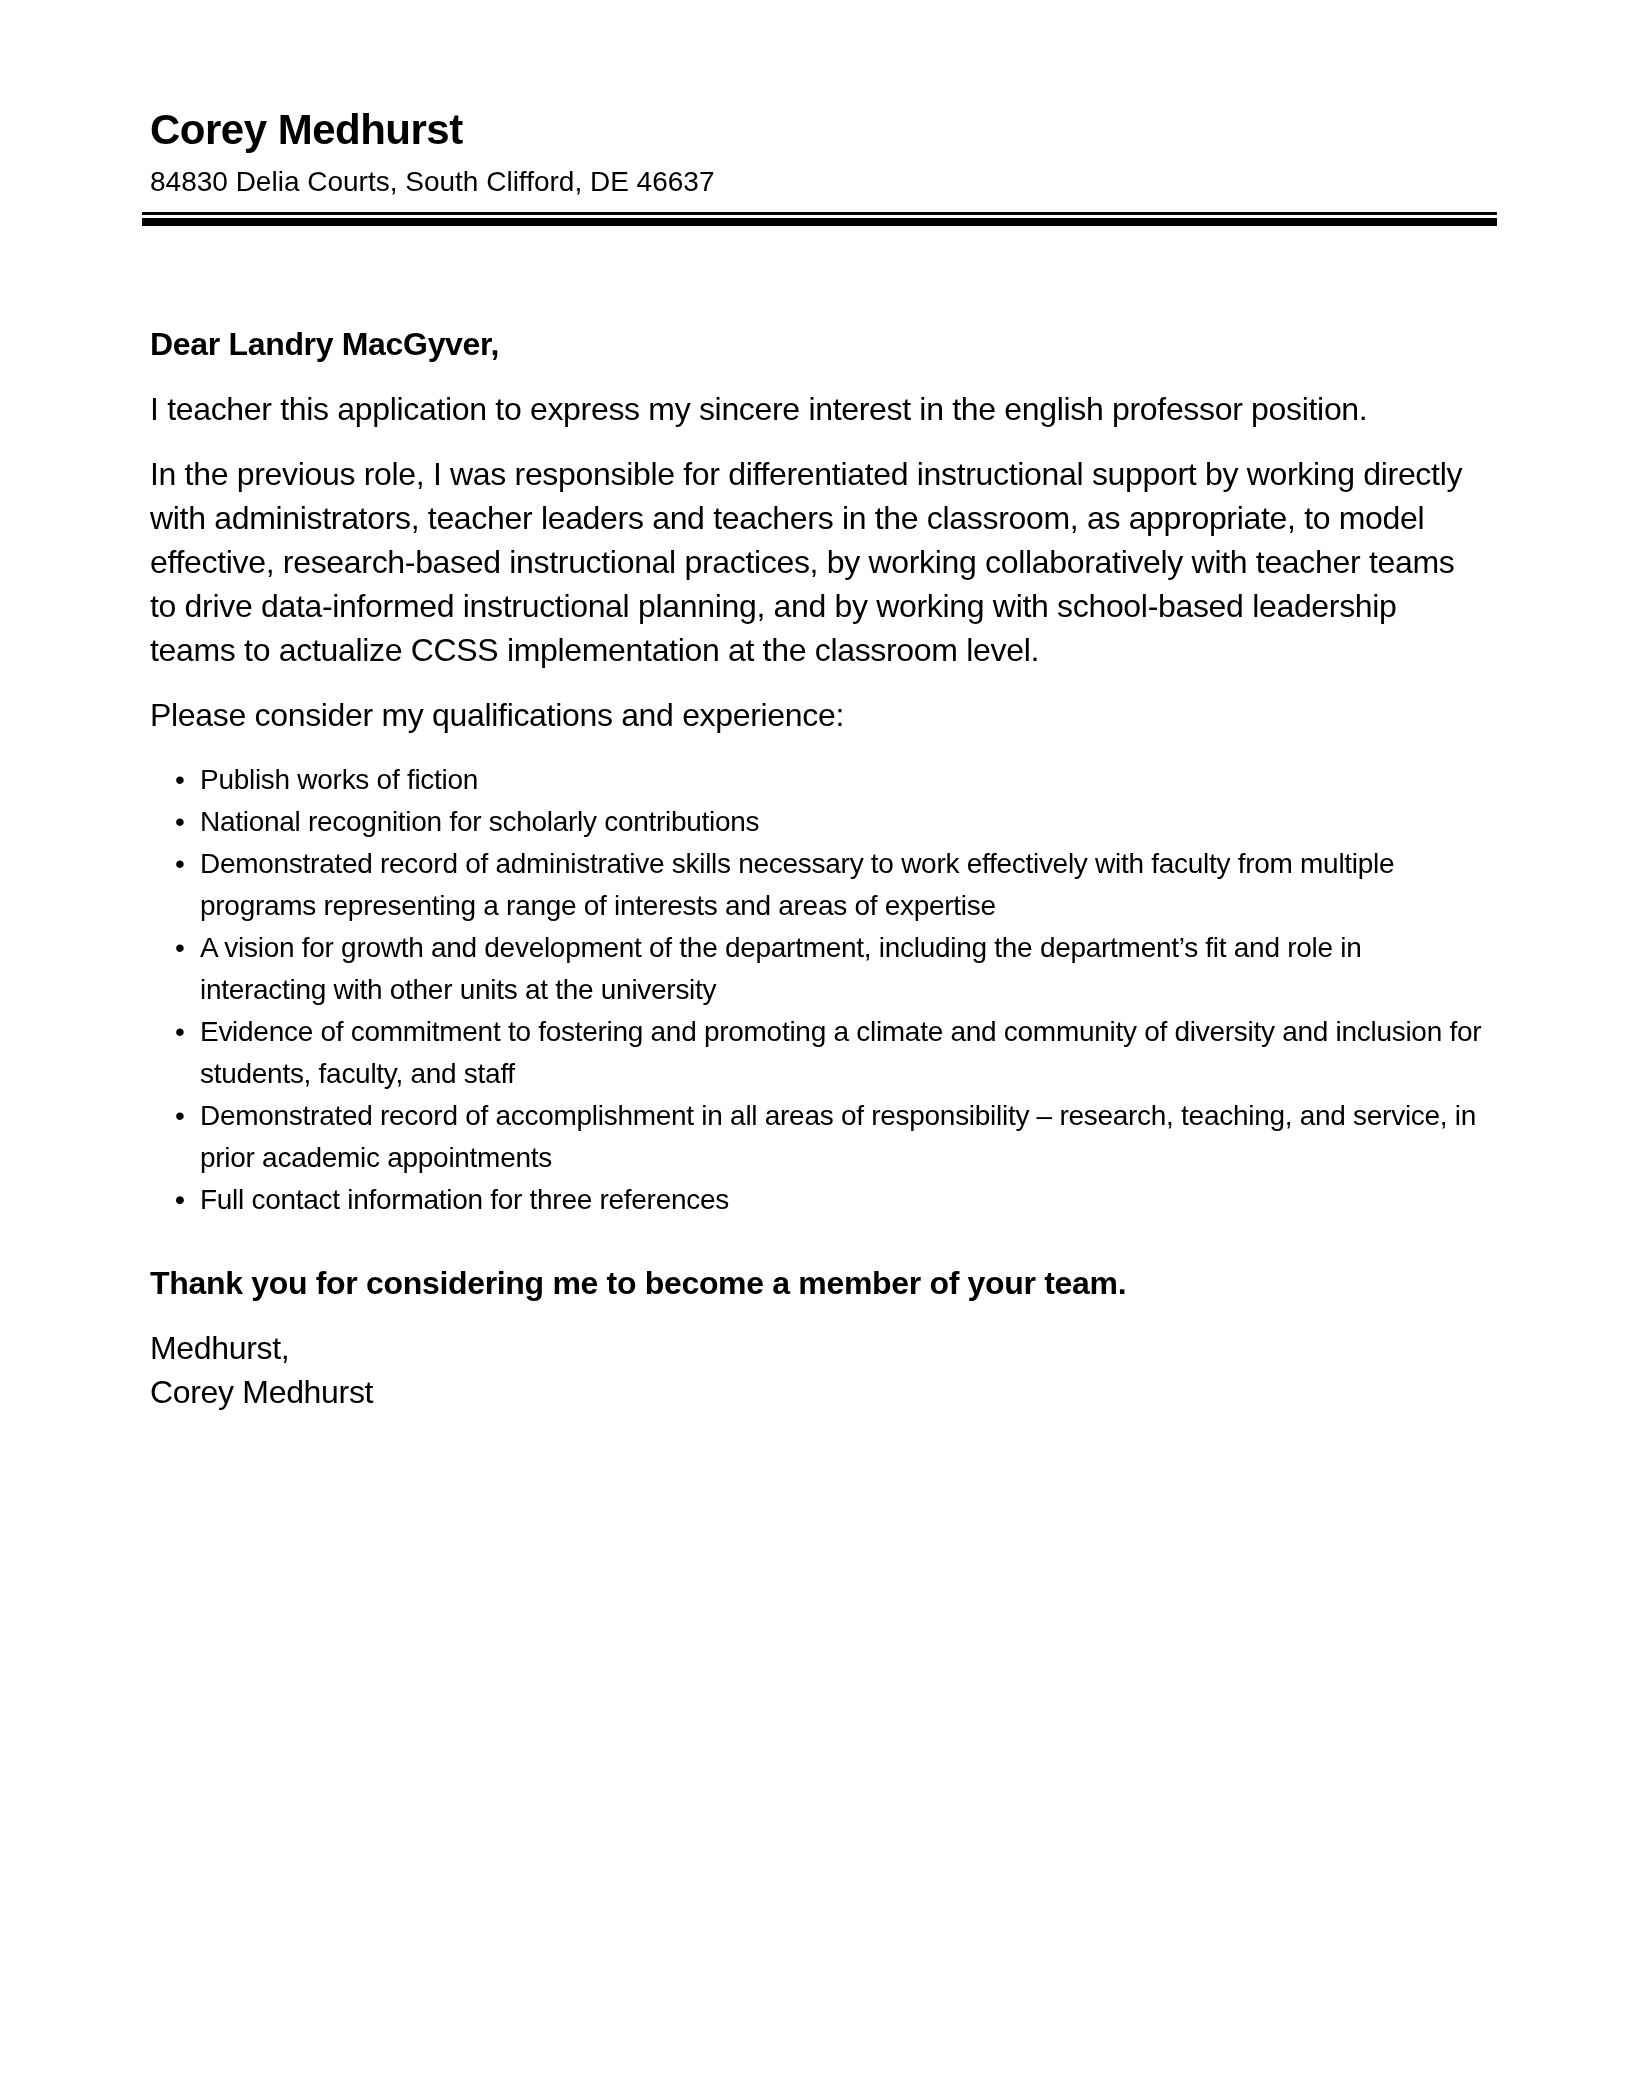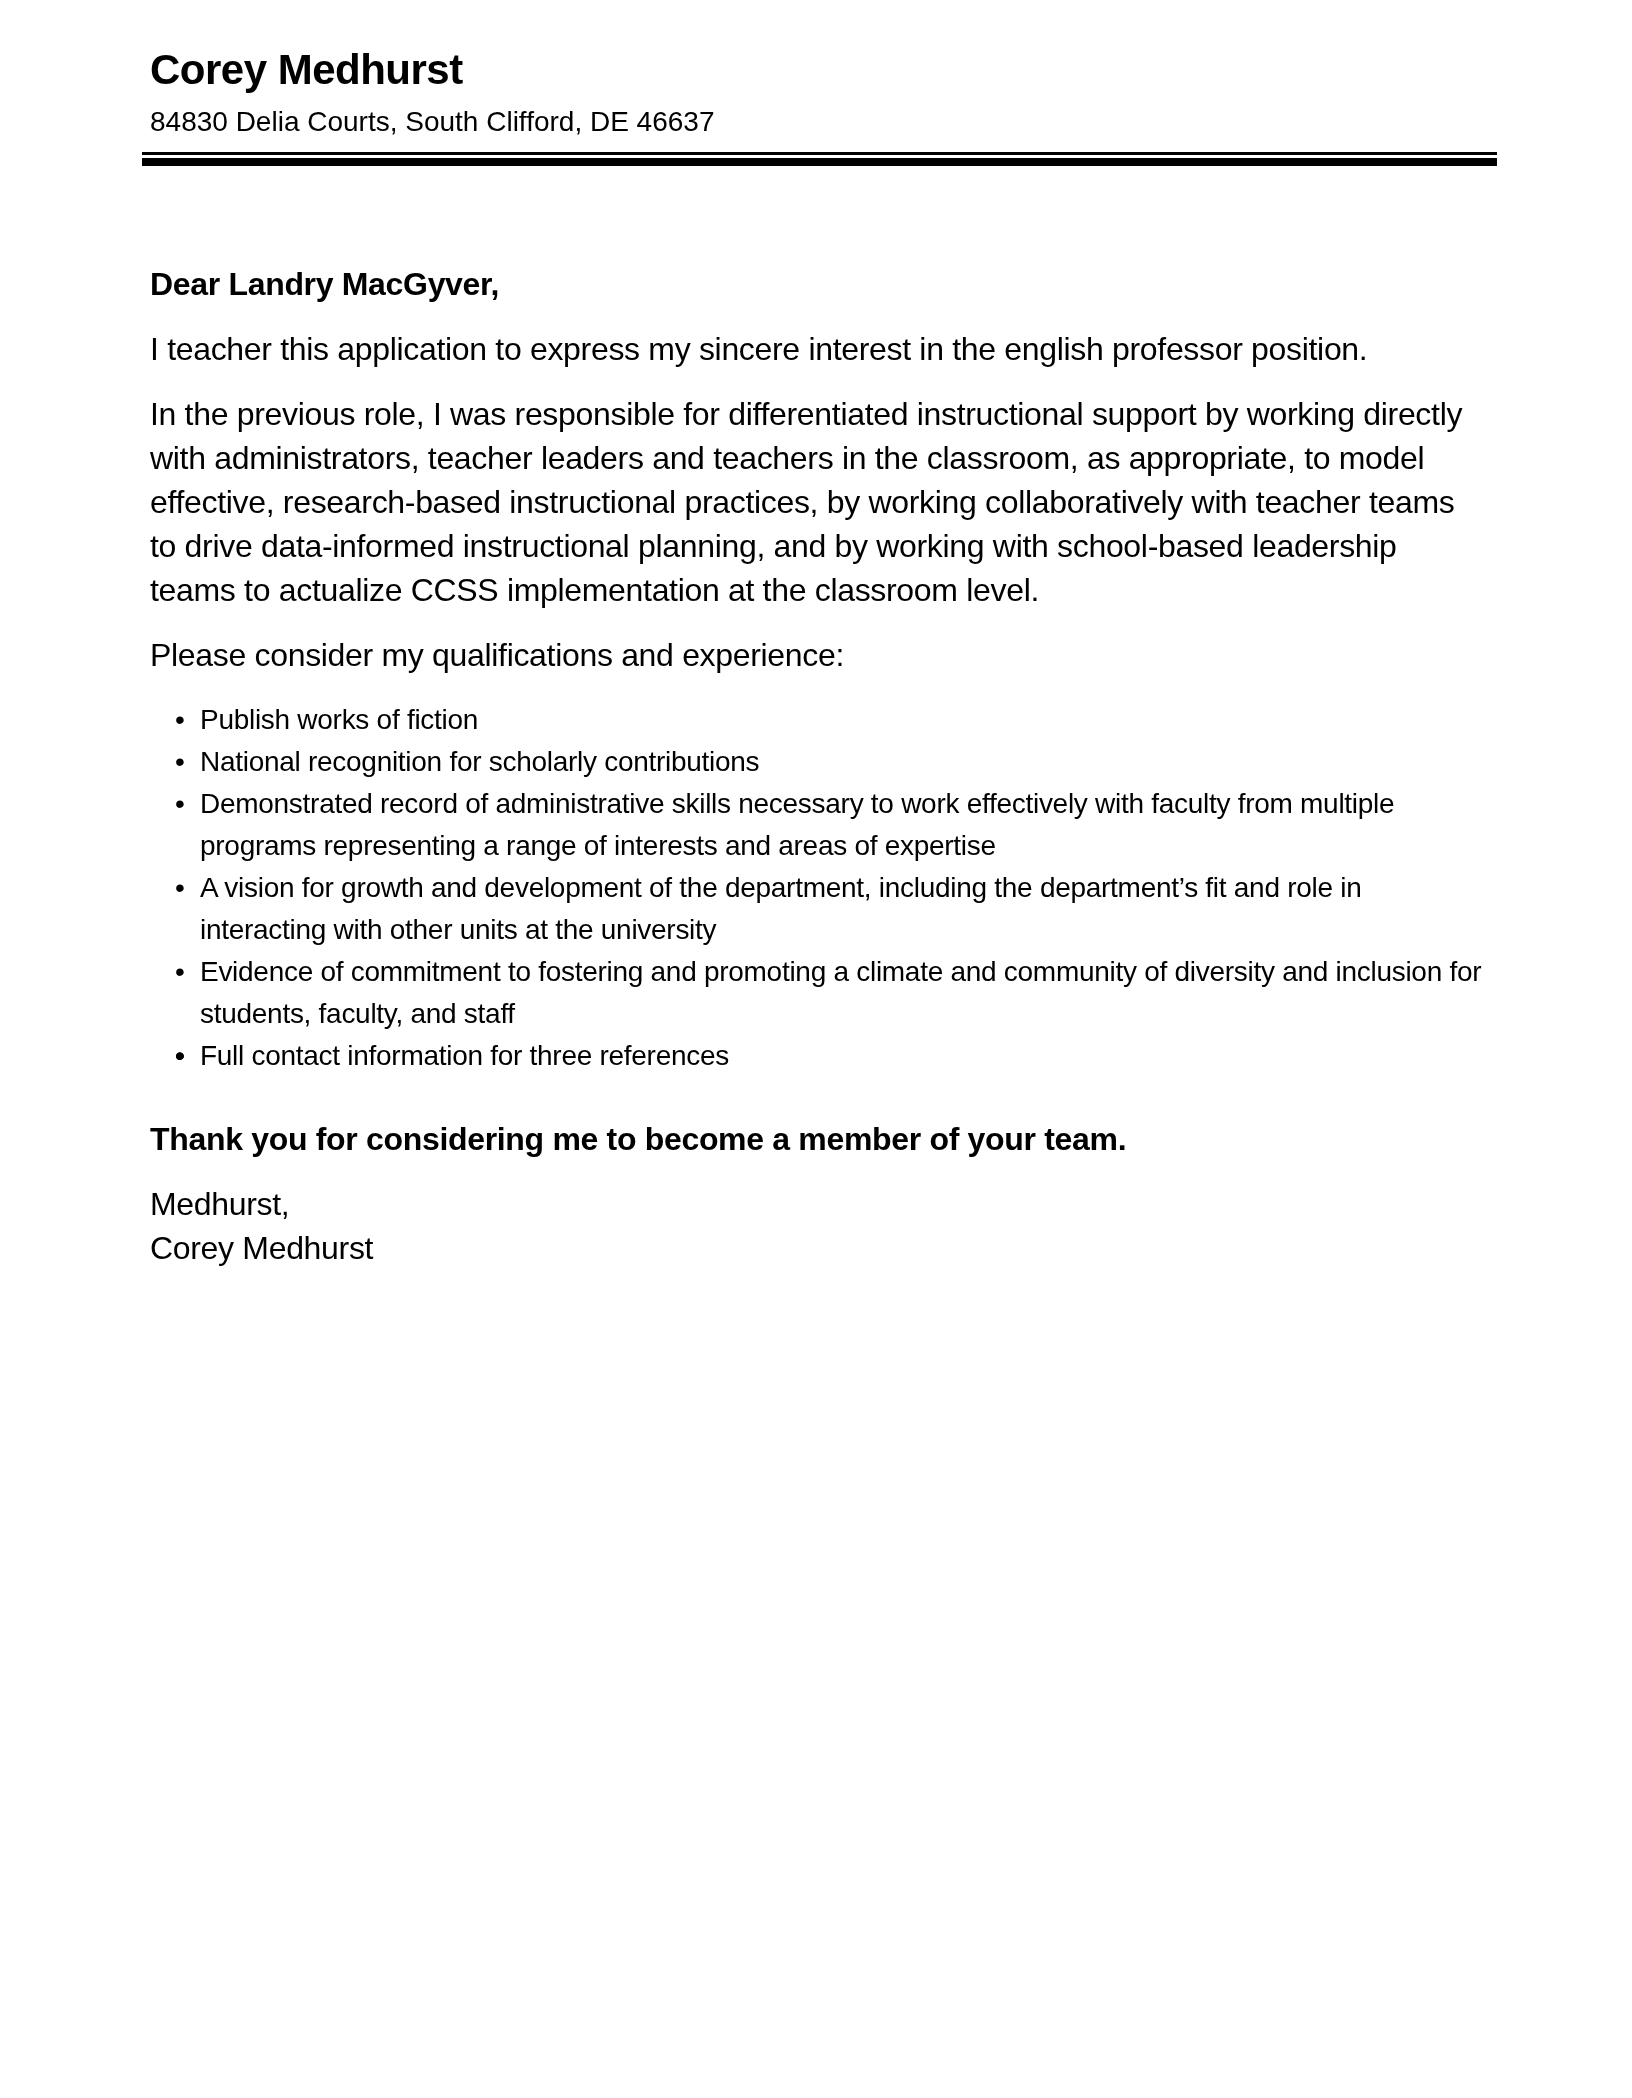--- a/index.html
+++ b/index.html
@@ -11,21 +11,21 @@
     width: 1632px;
     height: 2098px;
     font-family: "Liberation Sans", sans-serif;
     color: #000000;
     overflow: hidden;
   }
   .page {
     box-sizing: border-box;
     width: 1632px;
     height: 2098px;
-    padding: 44px 143px 0 150px;
+    padding: 104px 143px 0 150px;
     background: #ffffff;
   }
   .sender-name {
     margin: 0;
     font-size: 42px;
     font-weight: 700;
     line-height: 52px;
     letter-spacing: -0.5px;
   }
   .sender-address {
@@ -124,20 +124,21 @@
           <span>A vision for growth and development of the department, including the department’s fit and role in interacting with other units at the university</span>
         </li>
 
         <li>
           <span class="bullet-marker">•</span>
           <span>Evidence of commitment to fostering and promoting a climate and community of diversity and inclusion for students, faculty, and staff</span>
         </li>
 
         <li>
           <span class="bullet-marker">•</span>
+          <span>Demonstrated record of accomplishment in all areas of responsibility – research, teaching, and service, in prior academic appointments</span>
         </li>
 
         <li>
           <span class="bullet-marker">•</span>
         </li>
 
         <li>
           <span class="bullet-marker">•</span>
           <span>Full contact information for three references</span>
         </li>

